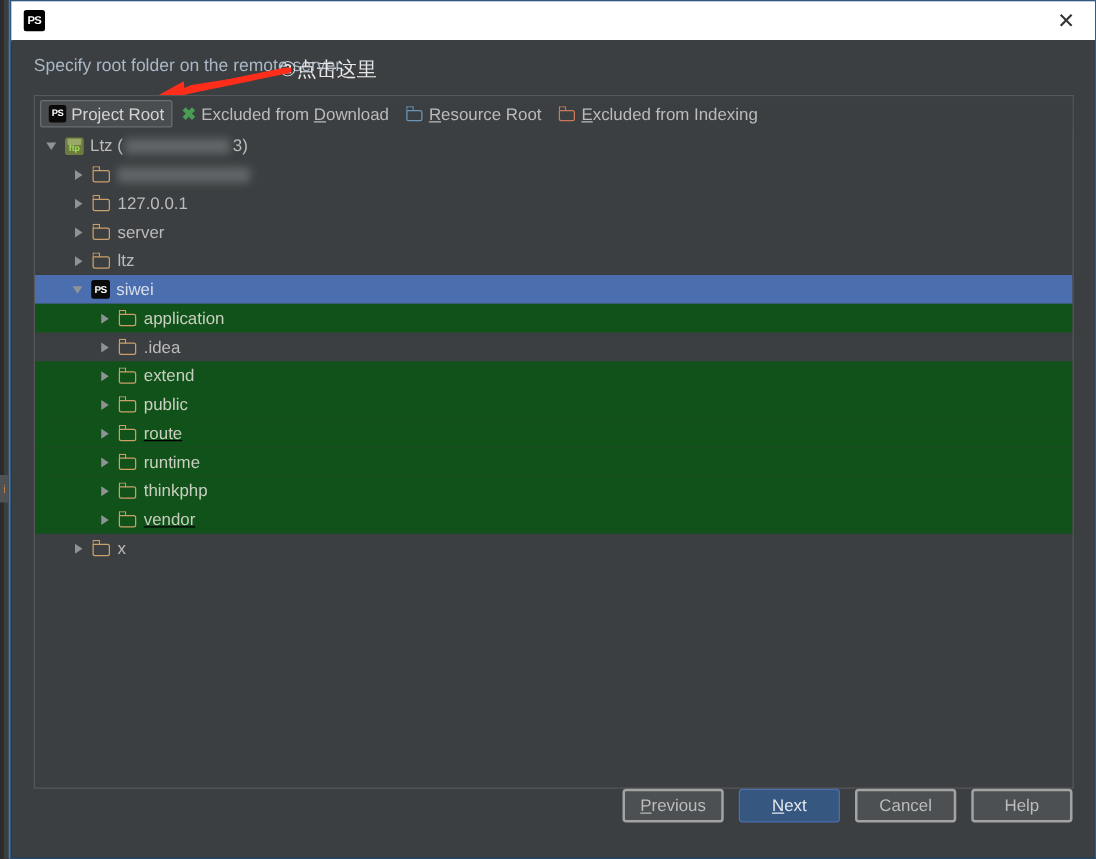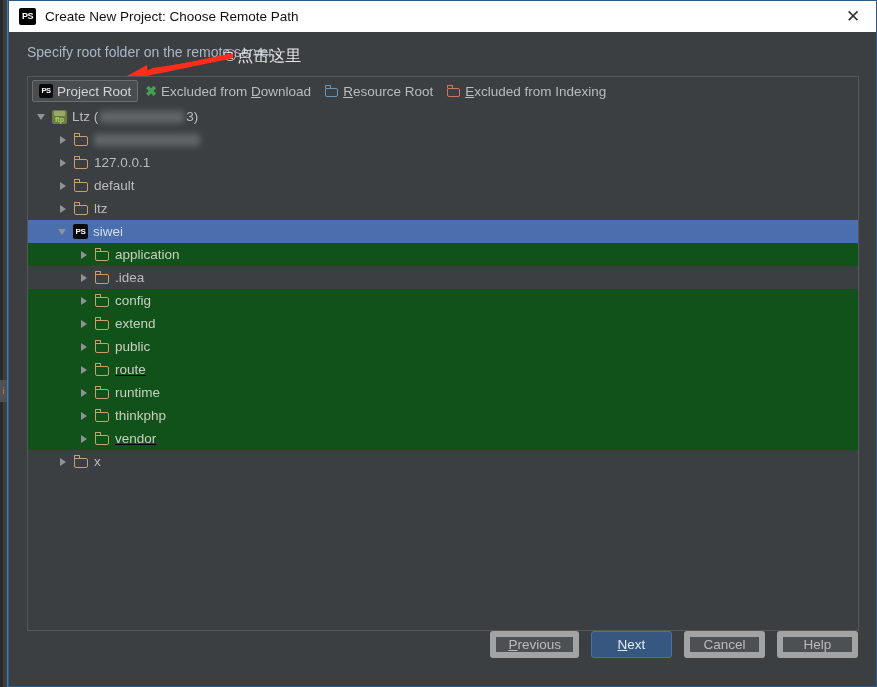--- a/index.html
+++ b/index.html
@@ -168,21 +168,21 @@
   }
 
   
   #button-bar{
     position:absolute;left:0;right:0;bottom:0;height:84px;
     display:flex;align-items:center;justify-content:flex-end;
     padding-right:18px;gap:12px;box-sizing:border-box;
   }
   .dlg-btn{
     min-width:81px;height:27px;padding:0 12px;
-    background:#4c5052;border:6px solid #a3a3a3;border-radius:3px;
+    background:#4c5052;border:2px solid #a3a3a3;border-radius:3px;
     color:#bbbbbb;font-size:13.5px;cursor:pointer;
     display:flex;align-items:center;justify-content:center;
     box-sizing:border-box;
   }
   .dlg-btn.default{
     background:#365880;border:1px solid #4b6eaf;color:#e3e9f0;
   }
 </style>
 </head>
 <body>
@@ -190,21 +190,20 @@
 <div id="bg-ide-sliver">
   <div class="edge"></div>
   <div class="hl"></div>
   <div class="tool-tab">i</div>
 </div>
 
 <div id="dialog">
 
   <div id="titlebar">
     <div class="ps-badge">PS</div>
-    <div class="title-text">Create New Project: Choose Remote Path</div>
     <div class="spacer"></div>
     <div id="close-btn">✕</div>
   </div>
 
   <div id="dlg-body">
 
     <div id="hint-text">Specify root folder on the remote server.</div>
 
     <div class="anno-text" id="anno-2-text">②点击这里</div>
     <svg class="anno-arrow" id="anno-arrow-2" width="120" height="30" viewBox="0 0 120 30">
@@ -269,21 +268,21 @@
             <span class="icon icon-folder">
               <i></i>
             </span>
             <span class="label">127.0.0.1</span>
           </div>
           <div class="tree-row" style="padding-left: 29px;">
             <span class="twisty closed"></span>
             <span class="icon icon-folder">
               <i></i>
             </span>
-            <span class="label">default</span>
+            <span class="label">server</span>
           </div>
           <div class="tree-row" style="padding-left: 29px;">
             <span class="twisty closed"></span>
             <span class="icon icon-folder">
               <i></i>
             </span>
             <span class="label">ltz</span>
           </div>
           <div class="tree-row selected" style="padding-left: 29px;">
             <span class="twisty open"></span>
@@ -302,27 +301,20 @@
             <span class="icon icon-folder">
               <i></i>
             </span>
             <span class="label">.idea</span>
           </div>
           <div class="tree-row greenbg" style="padding-left: 50px;">
             <span class="twisty closed"></span>
             <span class="icon icon-folder">
               <i></i>
             </span>
-            <span class="label">config</span>
-          </div>
-          <div class="tree-row greenbg" style="padding-left: 50px;">
-            <span class="twisty closed"></span>
-            <span class="icon icon-folder">
-              <i></i>
-            </span>
             <span class="label">extend</span>
           </div>
           <div class="tree-row greenbg" style="padding-left: 50px;">
             <span class="twisty closed"></span>
             <span class="icon icon-folder">
               <i></i>
             </span>
             <span class="label">public</span>
           </div>
           <div class="tree-row greenbg" style="padding-left: 50px; text-decoration: underline;">

